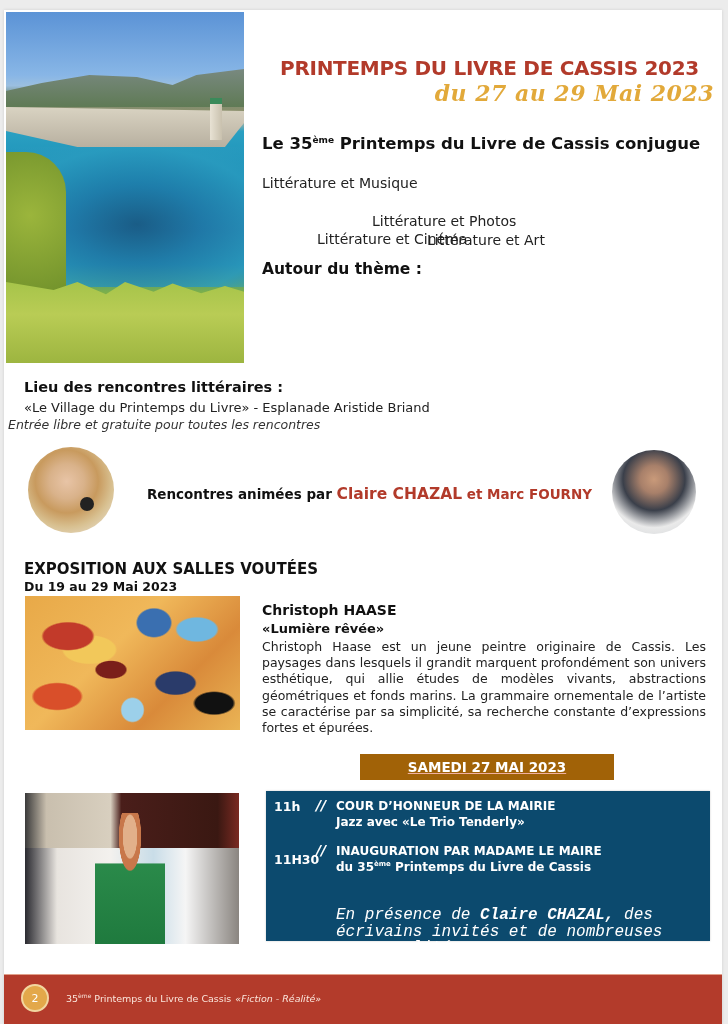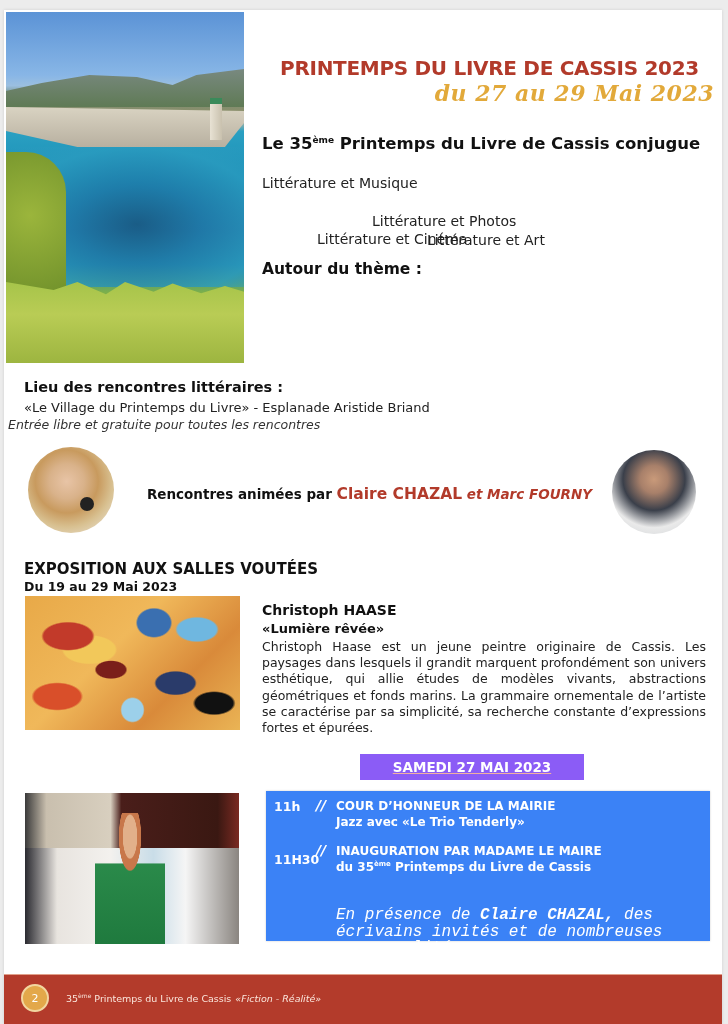--- a/index.html
+++ b/index.html
@@ -109,21 +109,21 @@
   .avatar-marc {
     left: 608px; top: 440px; width: 84px; height: 84px;
     background: radial-gradient(circle at 50% 35%, #c99a7a 0%, #a8806a 20%, #3a3f4a 45%, #eaeaea 70%, #cfd3d6 100%);
   }
 
   .rencontres-line1 {
     position: absolute; left: 118px; top: 475px; width: 495px; text-align: center;
     font-family: "DejaVu Sans", sans-serif; font-weight: bold; font-size: 13.5px; color: #111;
     white-space: nowrap;
   }
-  .rencontres-line1 .hl { color: #b23a2a; font-style: italic; }
+  .rencontres-line1 .hl { color: #b23a2a; }
   .rencontres-line1 .hl-big { color: #b23a2a; font-size: 15.5px; }
   .rencontres-line2 {
     position: absolute; left: 118px; top: 494px; width: 495px; text-align: center;
     font-family: "DejaVu Sans", sans-serif; font-weight: bold; font-size: 13.5px; color: #b23a2a;
   }
 
   
   .expo-title {
     position: absolute; left: 20px; top: 550px;
     font-family: "DejaVu Sans", sans-serif; font-weight: bold; font-size: 15px; color: #111;
@@ -158,22 +158,22 @@
     font-family: "DejaVu Sans", sans-serif; font-weight: bold; font-size: 13px; color: #111;
   }
   .artist-bio {
     position: absolute; left: 258px; top: 629px; width: 444px;
     font-family: "DejaVu Sans", sans-serif; font-size: 12.5px; line-height: 16.2px;
     text-align: justify; color: #222;
   }
 
   
   .samedi-banner {
-    position: absolute; left: 356px; top: 744px; width: 224px; height: 26px;
-    background: #8b5cf6; display: flex; align-items: center; justify-content: center;
+    position: absolute; left: 356px; top: 744px; width: 254px; height: 26px;
+    background: #a16207; display: flex; align-items: center; justify-content: center;
   }
   .samedi-banner span {
     font-family: "DejaVu Sans", sans-serif; font-weight: bold; font-size: 13.5px;
     color: #fff; text-decoration: underline; text-decoration-color: #f0b0a0;
   }
 
   .event-photo {
     position: absolute; left: 21px; top: 783px; width: 214px; height: 151px;
     overflow: hidden;
     background: linear-gradient(90deg, #3a3a3a 0%, #c9bfae 10%, #d8cfbf 40%, #4a1e1a 45%, #3a1812 90%, #7a2a22 100%);
@@ -183,21 +183,21 @@
     background: linear-gradient(90deg, #2a2a30 0%, #e8e4df 15%, #f3f1ee 40%, #c9dde8 60%, #f5f5f5 75%, #8a8580 100%);
   }
   .event-photo .woman {
     position: absolute; left: 70px; top: 20px; width: 70px; height: 131px;
     background: radial-gradient(ellipse at 50% 18%, #e2b08a 0 14%, #c8774a 15% 22%, transparent 23%),
                 linear-gradient(180deg, transparent 38%, #2a8a4a 39%, #1f7a3e 100%);
   }
 
   .program-box {
     position: absolute; left: 262px; top: 781px; width: 444px; height: 150px;
-    background: #3b82f6; color: #fff;
+    background: #0c4a6e; color: #fff;
     box-shadow: 0 0 2px rgba(0,0,0,0.2);
   }
   .prog-time {
     position: absolute; font-family: "DejaVu Sans", sans-serif; font-weight: bold; font-size: 12.5px; color: #fff;
   }
   .prog-sep {
     position: absolute; font-family: "DejaVu Sans", sans-serif; font-weight: bold; font-style: italic; font-size: 14px; color: #fff;
   }
   .prog-title {
     position: absolute; font-family: "DejaVu Sans", sans-serif; font-weight: bold; font-size: 12px; color: #fff;

